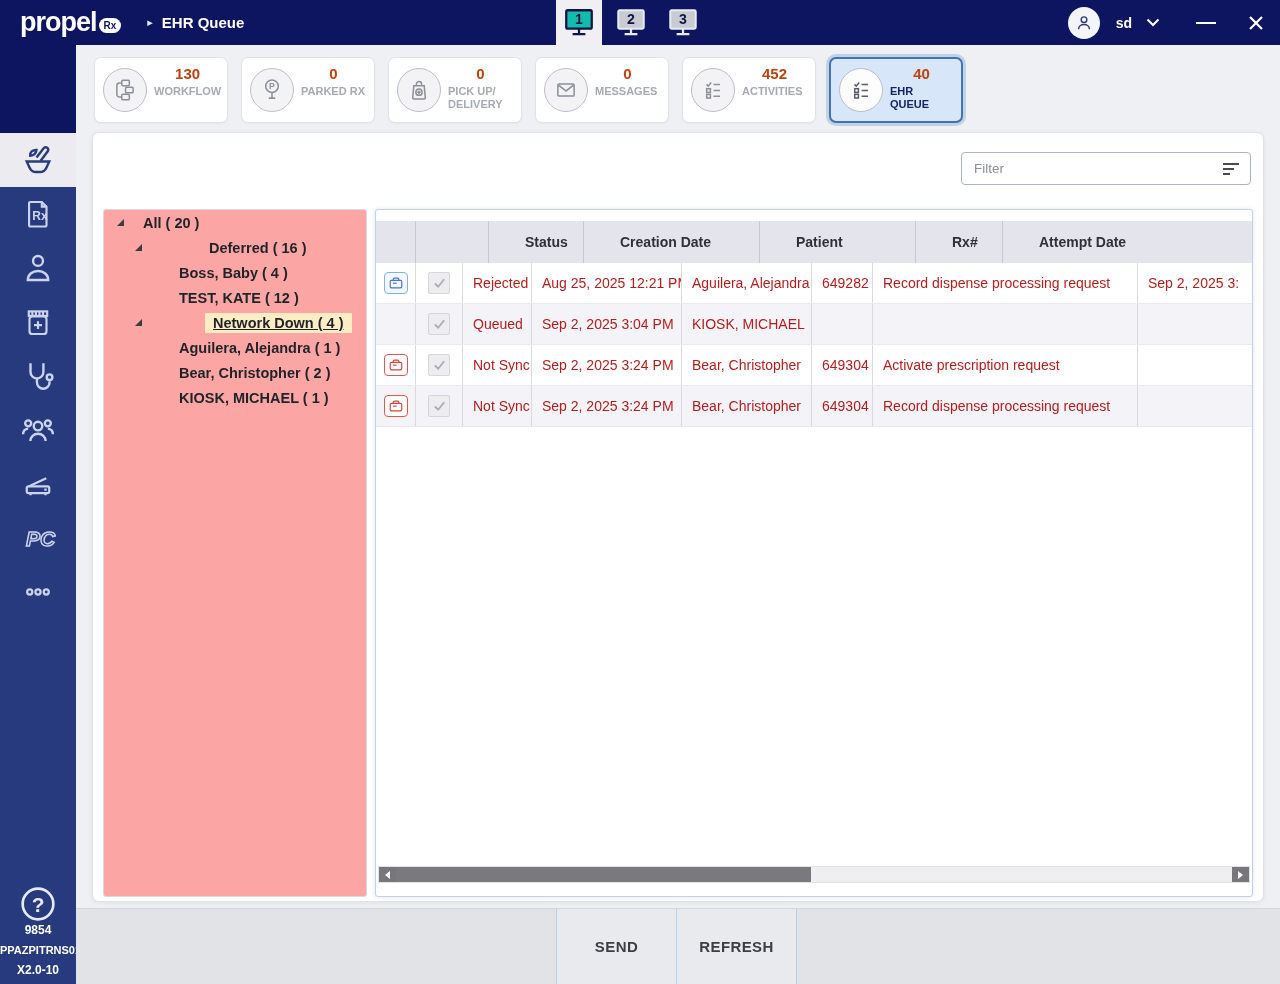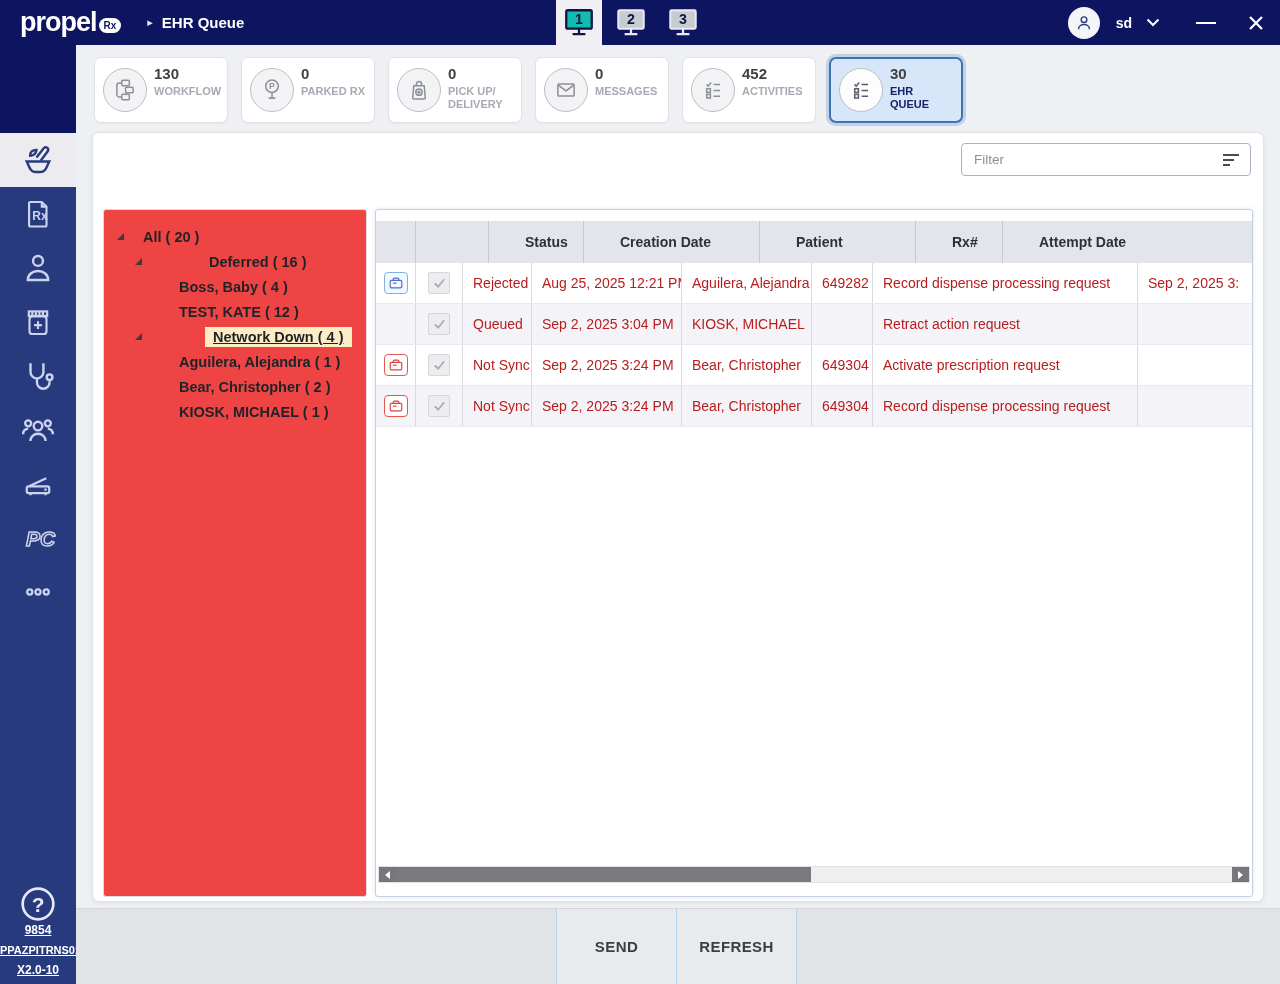--- a/index.html
+++ b/index.html
@@ -29,54 +29,54 @@
   .win-close { margin-right:16px; display:flex; cursor:pointer; }
 
   
   .sidebar { position:absolute; left:0; top:45px; bottom:0; width:76px; background:#283A7E; z-index:20; }
   .sidebar-topblock { height:88px; background:#0E1560; }
   .side-item { width:76px; height:54px; display:flex; align-items:center; justify-content:center; cursor:pointer; }
   .side-item svg { stroke:#CBD3EE; }
   .side-item.selected { background:#ECEBEF; }
   .side-item.selected svg { stroke:#2A3A7E; }
   .side-help { position:absolute; bottom:60px; left:0; width:76px; display:flex; justify-content:center; }
-  .side-version { position:absolute; bottom:4px; left:0; width:76px; text-align:center; color:#fff; overflow:hidden;text-decoration:underline; }
+  .side-version { position:absolute; bottom:4px; left:0; width:76px; text-align:center; color:#fff; overflow:hidden; }
   .side-version div { font-size:12px; font-weight:700; line-height:20px; white-space:nowrap; }
   .side-version .host { font-size:11px; }
 
   
   .main { position:absolute; left:76px; top:45px; right:0; bottom:76px; background:#EEF0F4; }
 
   
   .cards { position:absolute; left:18px; top:12px; display:flex; }
   .card { width:134px; height:66px; background:#fff; border:1px solid #E1E2E7; border-radius:7px;
     margin-right:13px; display:flex; align-items:center; padding:0 8px 0 8px; cursor:pointer;
     box-shadow:0 1px 2px rgba(0,0,0,0.04); }
   .card.selected { background:#D7E6F8; border:2px solid #3F74B4; box-shadow:0 0 0 3px rgba(63,116,180,0.25); }
   .card-icon { width:44px; height:44px; min-width:44px; border-radius:50%; background:#F3F3F6;
     border:1.5px solid #BDBFC7; display:flex; align-items:center; justify-content:center; }
   .card.selected .card-icon { background:#FDFDFE; }
   .card-right { flex:1; display:flex; flex-direction:column; margin-left:7px; height:50px; }
-  .card-count { text-align:left; font-size:15px; font-weight:800; color:#404040; line-height:17px; }
+  .card-count { text-align:center; font-size:15px; font-weight:800; color:#c2410c; line-height:17px; }
   .card-label { font-size:11px; font-weight:600; color:#A6AAB2; line-height:13px; margin-top:3px; }
   .card.selected .card-label { color:#14246B; font-weight:700; }
 
   
   .panel { position:absolute; left:16px; top:87px; width:1172px; height:770px; background:#fff;
     border:1px solid #E0E2E8; border-radius:7px; box-shadow:0 1px 4px rgba(40,50,80,0.08); }
-  .filter-box { position:absolute; top:10px; right:12px; width:290px; height:33px; background:#fff;
+  .filter-box { position:absolute; top:19px; right:12px; width:290px; height:33px; background:#fff;
     border:1px solid #A9B4C6; border-radius:4px; display:flex; align-items:center; }
   .filter-box input { border:none; outline:none; flex:1; font-size:13.5px; color:#333;
     padding:0 8px 0 12px; font-family:inherit; background:transparent; }
   .filter-box input::placeholder { color:#8A8F98; }
   .filter-icon { margin-right:10px; display:flex; }
 
   
   .tree-panel { position:absolute; left:10px; top:76px; width:264px; height:688px;
-    border:1px solid #D8DADF; border-radius:3px; background:#ef4444; overflow:hidden; padding-top:14px; }
+    border:1px solid #D8DADF; border-radius:3px; background:#fca5a5; overflow:hidden; padding-top:0; }
   .tree-item { display:flex; align-items:center; height:25px; font-size:14.5px; font-weight:700;
     color:#1F2328; cursor:pointer; white-space:nowrap; }
   .tree-arrow { width:13px; min-width:13px; margin-right:12px; display:flex; justify-content:center; }
   .tree-item.lvl0 { margin-left:10px; }
   .tree-item.lvl1 { margin-left:28px;gap:48px; }
   .tree-item.lvl2 { margin-left:46px; }
   .tree-label { padding:2px 4px; }
   .tree-item.selected .tree-label { background:#FCEDC4; padding:2px 8px;text-decoration:underline; }
 
   
@@ -340,21 +340,21 @@
       <div class="card selected">
         <span class="card-icon">
           <svg width="26" height="26" viewBox="0 0 24 24" fill="none" stroke="#5A5E68" stroke-width="1.4">
             <path d="M6 6.8l1.6 1.6L10.3 5"></path>
             <rect x="6.2" y="10.8" width="3.4" height="3.4"></rect>
             <rect x="6.2" y="16" width="3.4" height="3.4"></rect>
             <path d="M12.5 7h6M12.5 12.5h6M12.5 17.7h6"></path>
           </svg>
         </span>
         <div class="card-right">
-          <div class="card-count">30</div>
+          <div class="card-count">40</div>
           <div class="card-label">EHR QUEUE</div>
         </div>
       </div>
     </div>
 
     <section class="panel">
 
       <div class="filter-box">
         <input type="text" placeholder="Filter" style="">
         <span class="filter-icon">
@@ -454,21 +454,20 @@
               <span class="checkbox">
                 <svg width="13" height="12" viewBox="0 0 14 12">
                     <path d="M2 6.5 5.6 10 12 2" fill="none" stroke="#ABADB3" stroke-width="2"></path>
                   </svg>
               </span>
             </div>
             <div class="cell">Queued</div>
             <div class="cell">Sep 2, 2025 3:04 PM</div>
             <div class="cell">KIOSK, MICHAEL</div>
             <div class="cell"></div>
-            <div class="cell">Retract action request</div>
             <div class="cell"></div>
           </div>
 
           <div class="grid-row g-body">
             <div class="cell center">
               <span class="doc-badge red">
                 <svg width="16" height="16" viewBox="0 0 18 18" fill="none" stroke="currentColor" stroke-width="1.3">
                   <rect x="2.5" y="6" width="13" height="8.5" rx="1.5"></rect>
                   <path d="M5.8 6V4.9a1.3 1.3 0 0 1 1.3-1.3h3.8a1.3 1.3 0 0 1 1.3 1.3V6"></path>
                   <path d="M5.5 9.2h4.2"></path>

